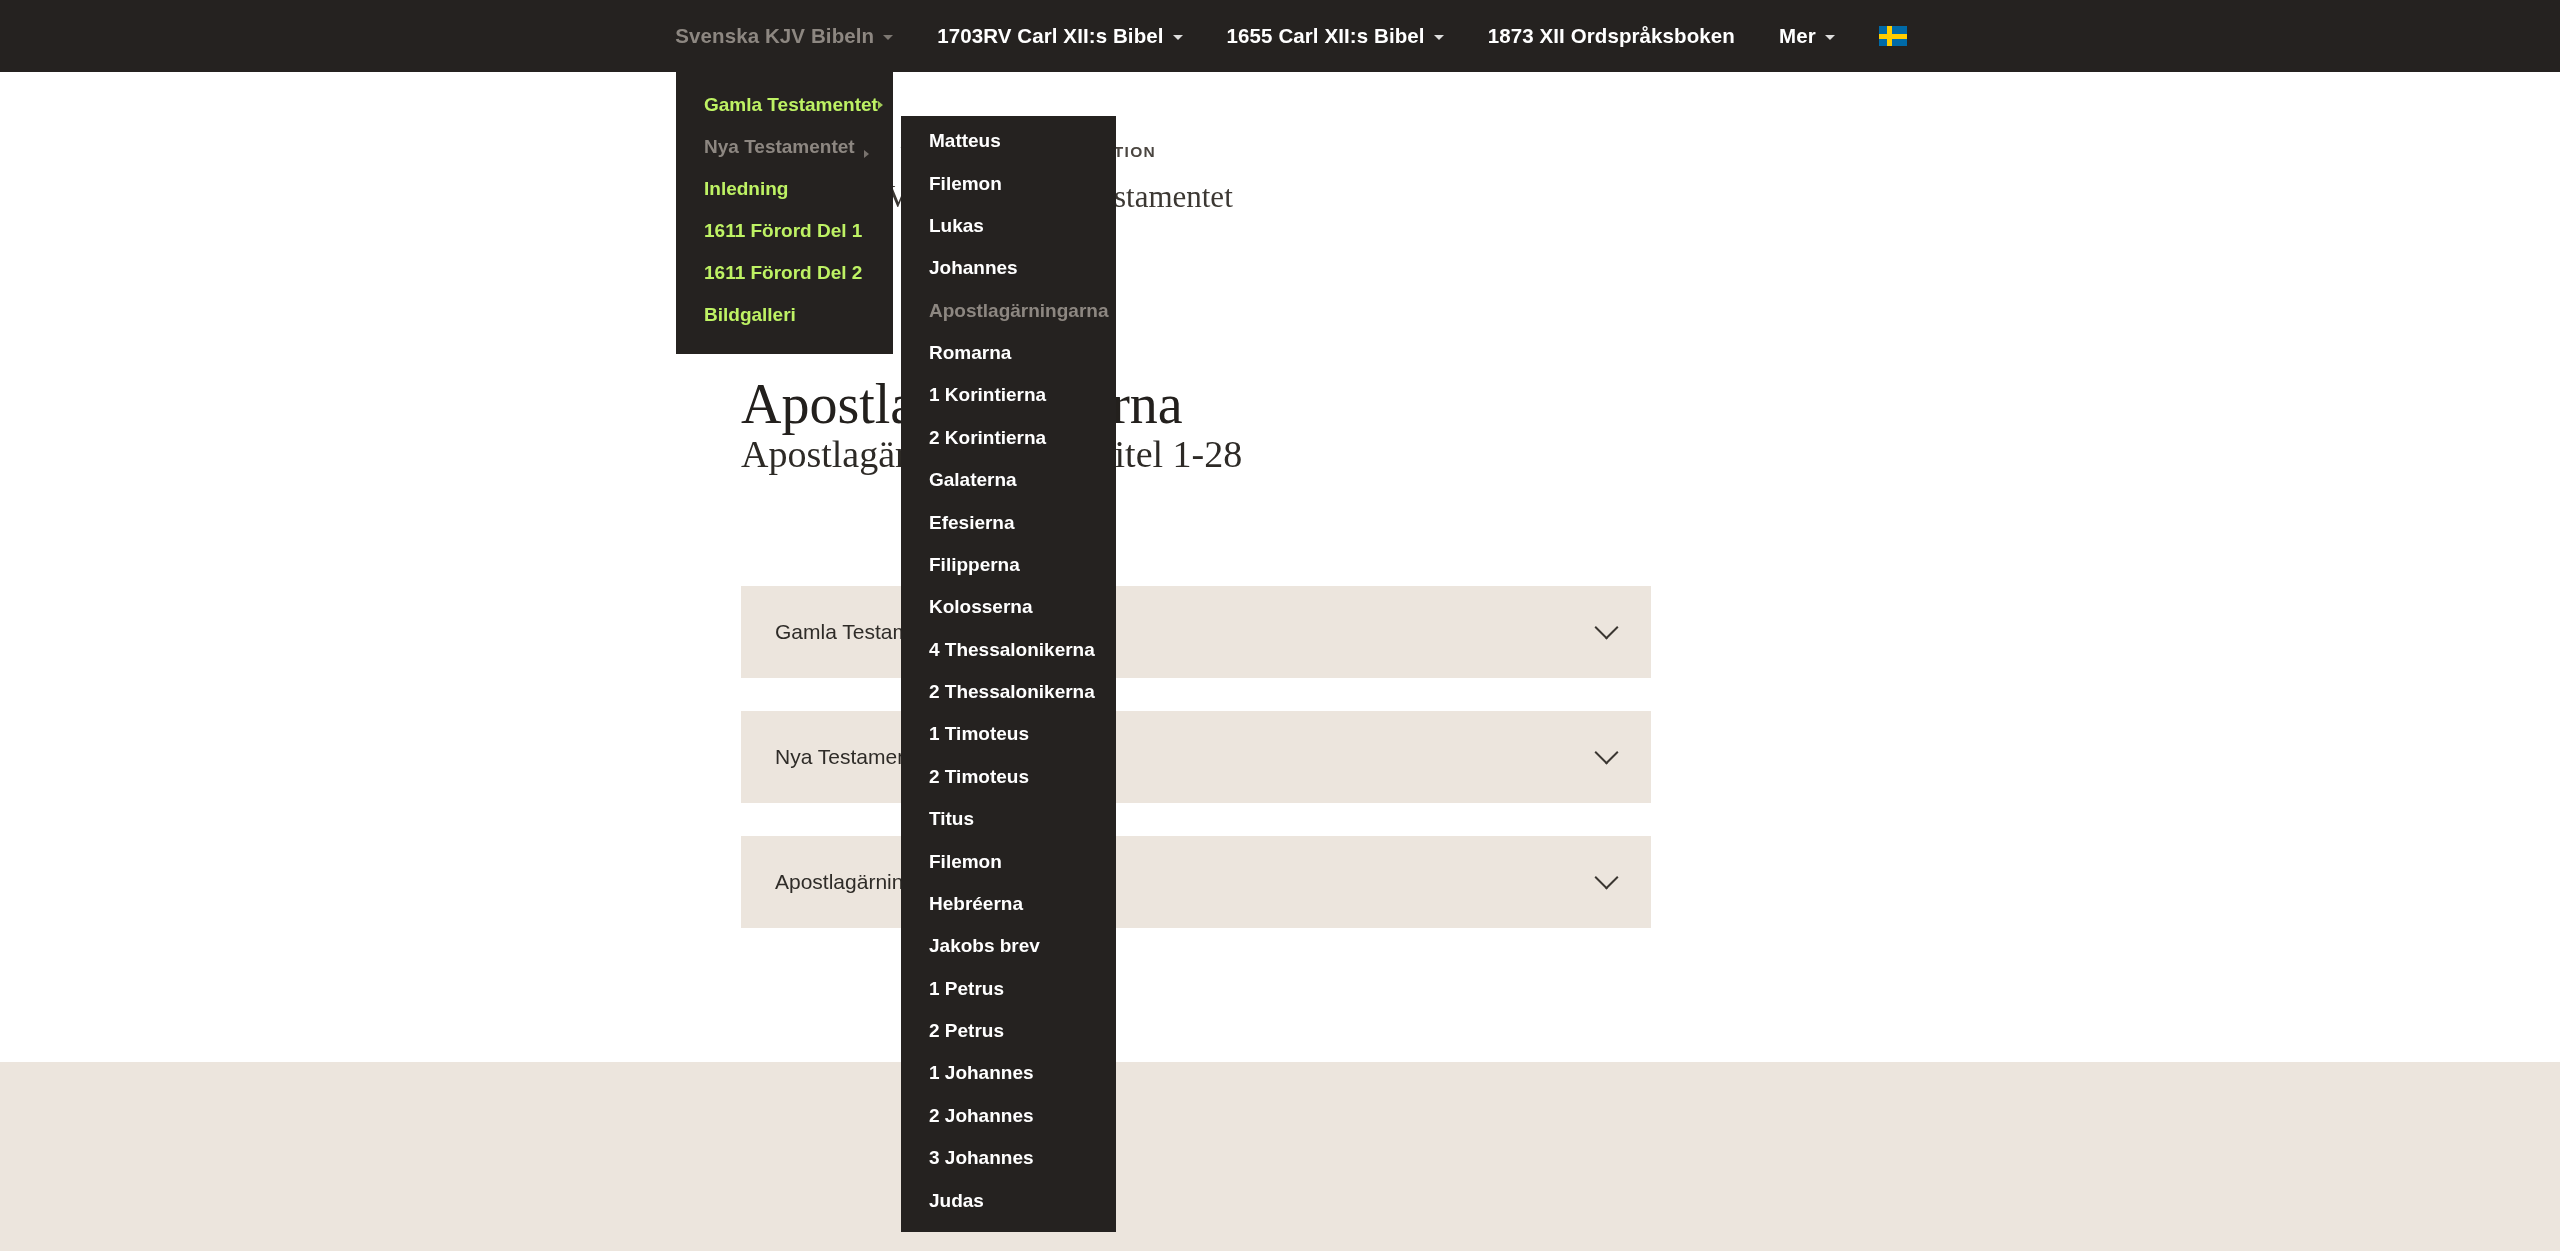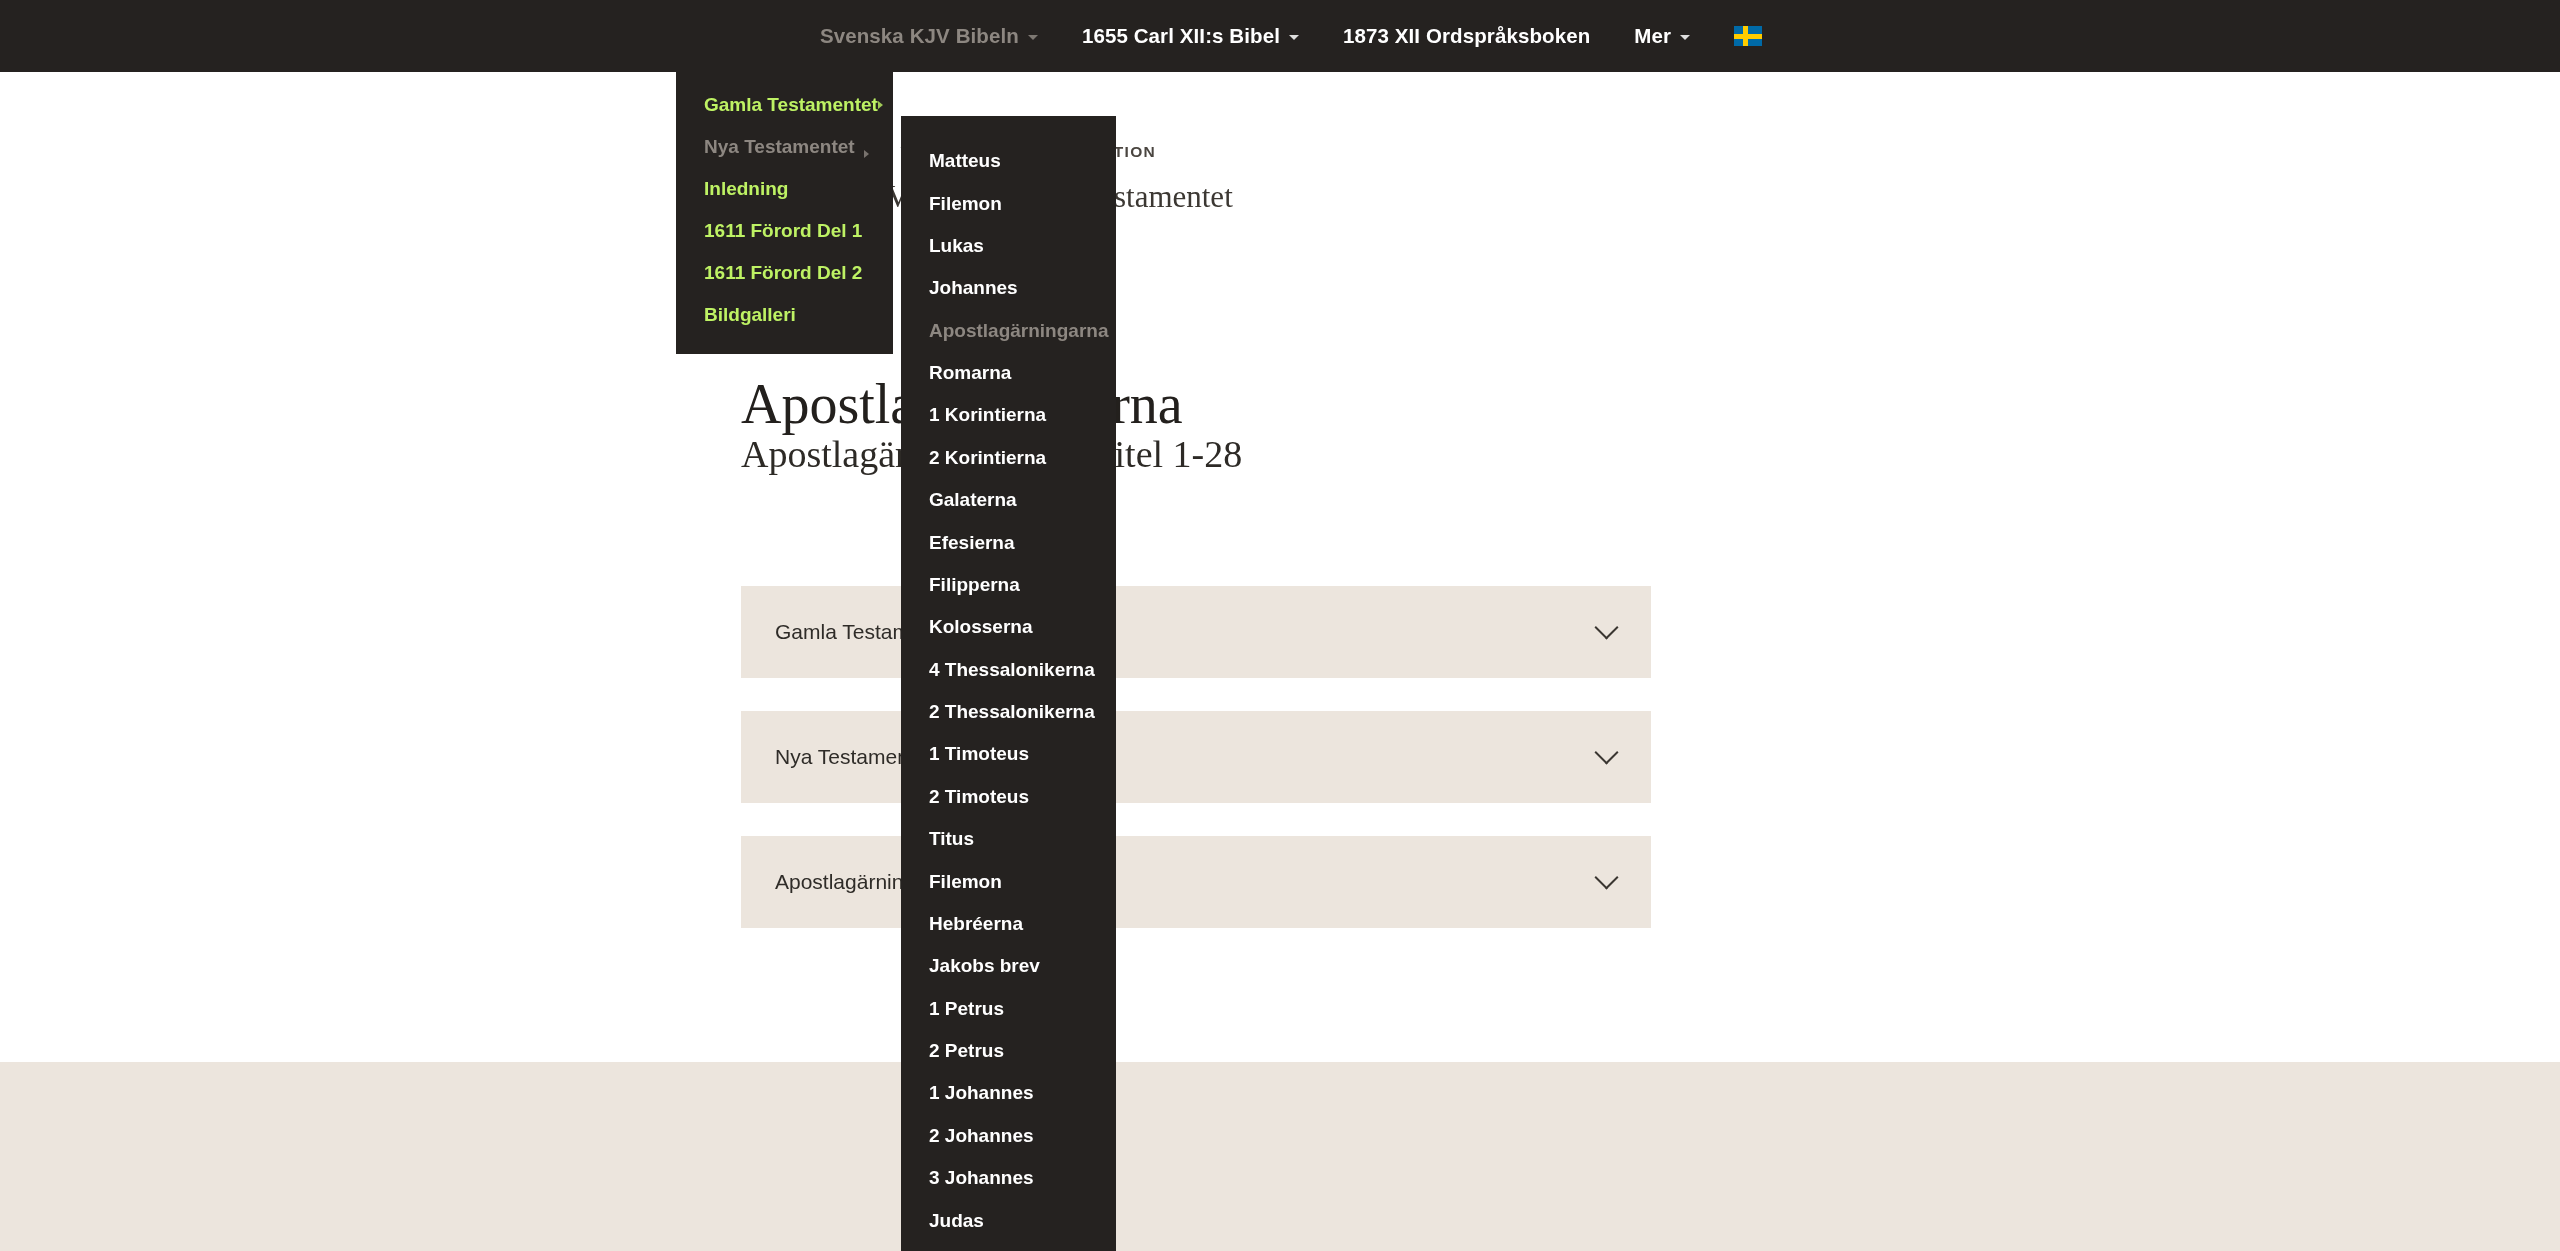--- a/index.html
+++ b/index.html
@@ -111,21 +111,21 @@
     opacity: .8;
   }
 
   
   .menu2 {
     position: absolute;
     top: 116px;
     left: 901px;
     width: 215px;
     background: #252220;
-    padding: 24px 0 10px 0;
+    padding: 4px 0 10px 0;
     z-index: 70;
     max-height: 1135px;
     overflow: hidden;
   }
   .menu2-item {
     padding: 10.2px 28px;
     color: #ffffff;
     font-size: 19px;
     font-weight: 600;
     white-space: nowrap;
@@ -267,20 +267,24 @@
 
   <div class="footer"></div>
   <div class="footer-rule"></div>
   <div class="footer-kicker">SVENSKA KJV BIBELN</div>
   <div class="footer-heading">APOSTLAGÄRNINGARNA, KAPITEL 1</div>
 
   <div class="topnav">
     <div class="nav-items">
       <div class="nav-item dim">
         <span>Svenska KJV Bibeln</span>
+        <span class="caret"></span>
+      </div>
+      <div class="nav-item">
+        <span>1703RV Carl XII:s Bibel</span>
         <span class="caret"></span>
       </div>
       <div class="nav-item">
         <span>1655 Carl XII:s Bibel</span>
         <span class="caret"></span>
       </div>
       <div class="nav-item">
         <span>1873 XII Ordspråksboken</span>
       </div>
       <div class="nav-item">

